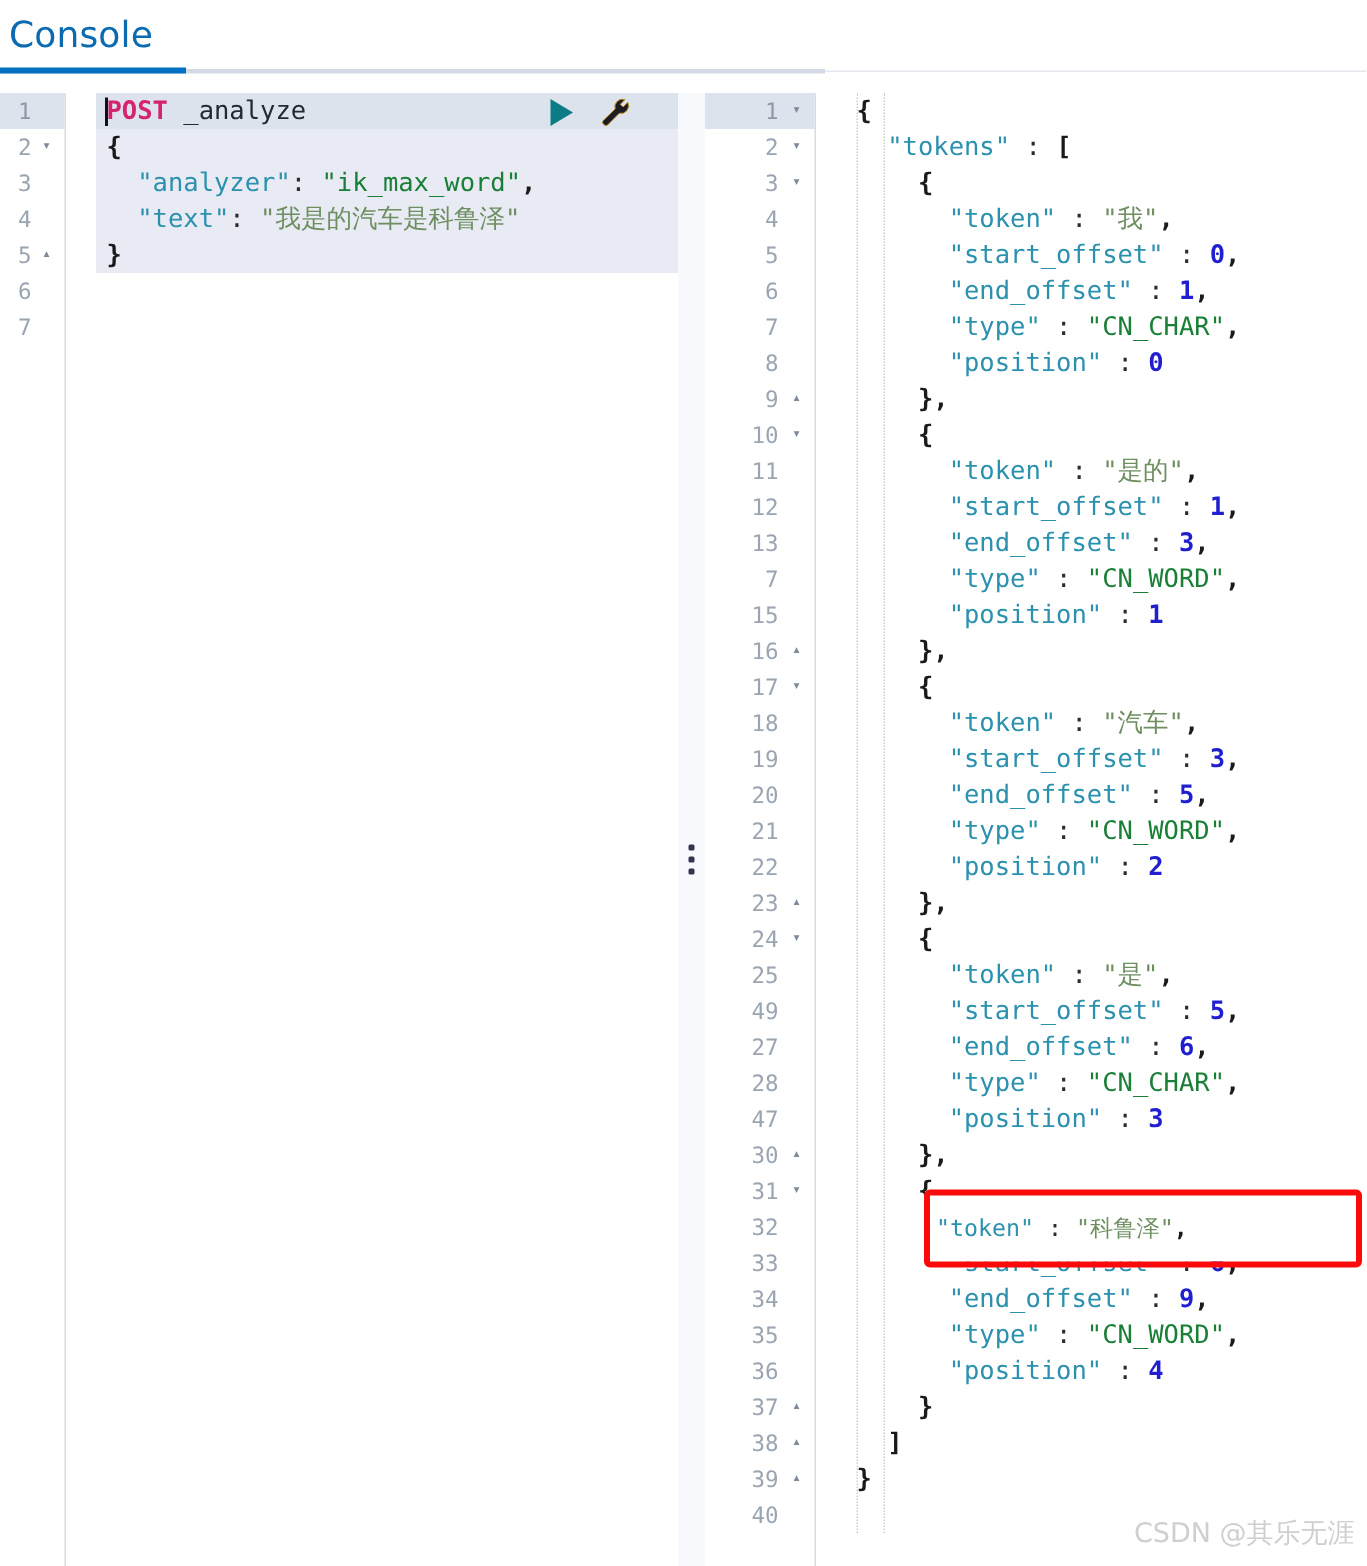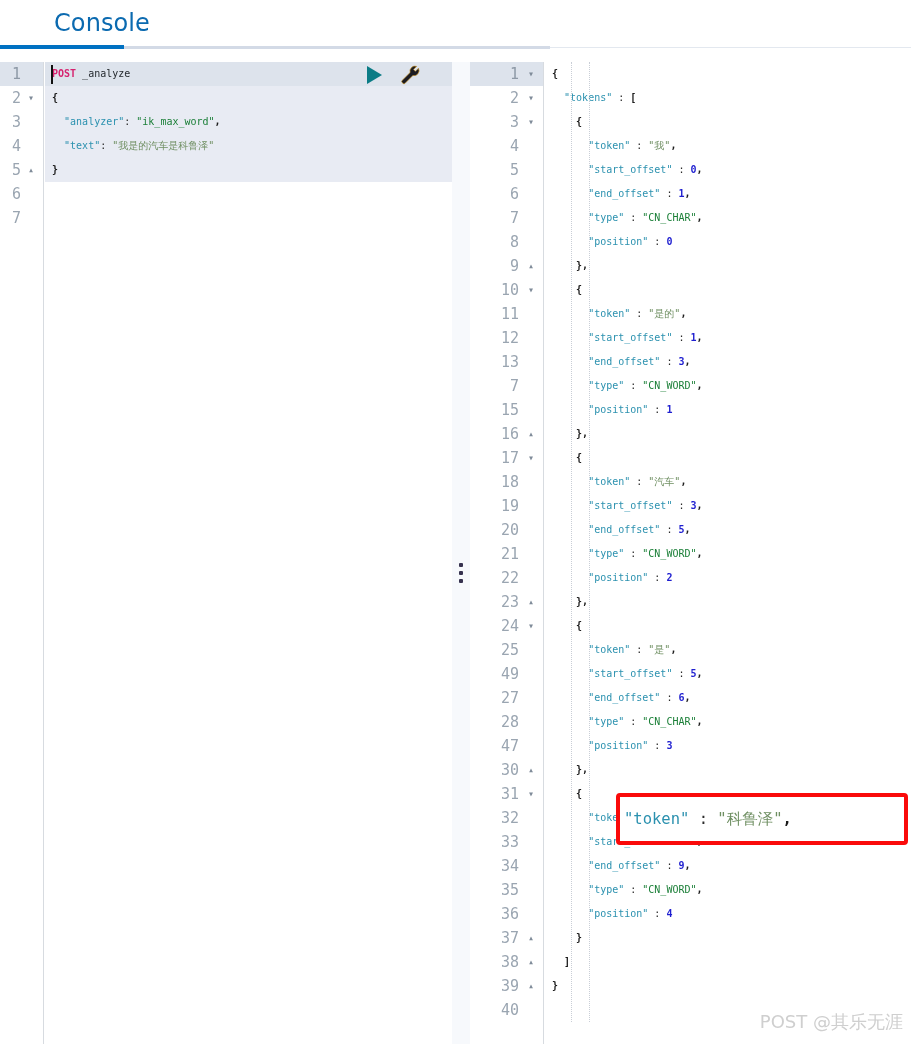--- a/index.html
+++ b/index.html
@@ -38,21 +38,21 @@
     position: absolute;
     top: 0;
     height: 46px;
     line-height: 46px;
     font-size: 24px;
     color: #0b6ab0;
     white-space: nowrap;
     cursor: pointer;
     letter-spacing: 0.1px;
   }
-  .tab-console       { left: 6px; margin-left: 48px;   }
+  .tab-console       { left: 6px;   }
   .tab-search        { left: 147px; }
   .tab-grok          { left: 357px; }
   .tab-active-bar {
     position: absolute;
     left: 0; top: 45px;
     width: 124px; height: 4px;
     background: #0071c2;
   }
 
   
@@ -106,25 +106,26 @@
     overflow: hidden;
   }
   .code-left  { left: 45px;  right: 0; }
   .code-right { left: 75px;  right: 0; }
 
   .cline {
     position: relative;
     height: 24px;
     line-height: 24px;
     font-family: "DejaVu Sans Mono", monospace;
-    font-size: 10px;
+    font-size: 17px;
     white-space: pre;
     color: #24292e;
     box-sizing: border-box;
     padding-left: 7px;
+    margin-left: 19px;
   }
   .code-left .cline.hl { background: #e8ebf3; }
   .code-left .cline.hl-top { background: #dde3ec; }
 
   
   .k-method  { color: #d6236f; font-weight: 600; }
   .k-url     { color: #24292e; }
   .k-key     { color: #2b91af; }
   .k-str     { color: #1a7f37; }
   .k-strcn   { color: #6f8f62; }
@@ -365,15 +366,15 @@
         <div class="cline"></div>
         <div class="iguide" style="left: 25.7px; height: 960px;"></div>
         <div class="iguide" style="left: 44.4px; height: 960px;"></div>
       </div>
   </div>
 
   <div class="redbox-mask"></div>
   <div class="redbox-text" id="redbox-text"><span class="k-key">"token"</span><span class="k-colon"> : </span><span class="k-strcn">"科鲁泽"</span><span class="k-punc">,</span></div>
   <div class="redbox"></div>
 
-  <div class="watermark">POST @其乐无涯</div>
+  <div class="watermark">CSDN @其乐无涯</div>
 
 </div>
 
 </body></html>

